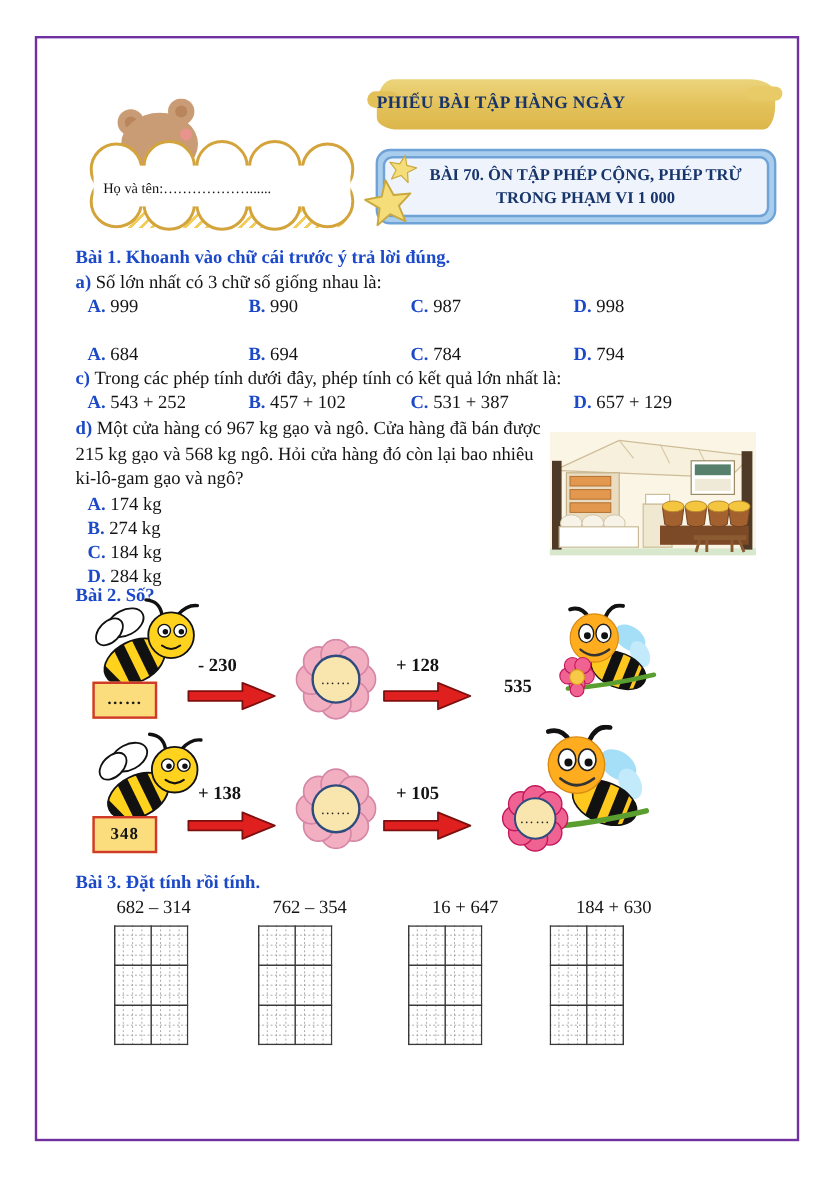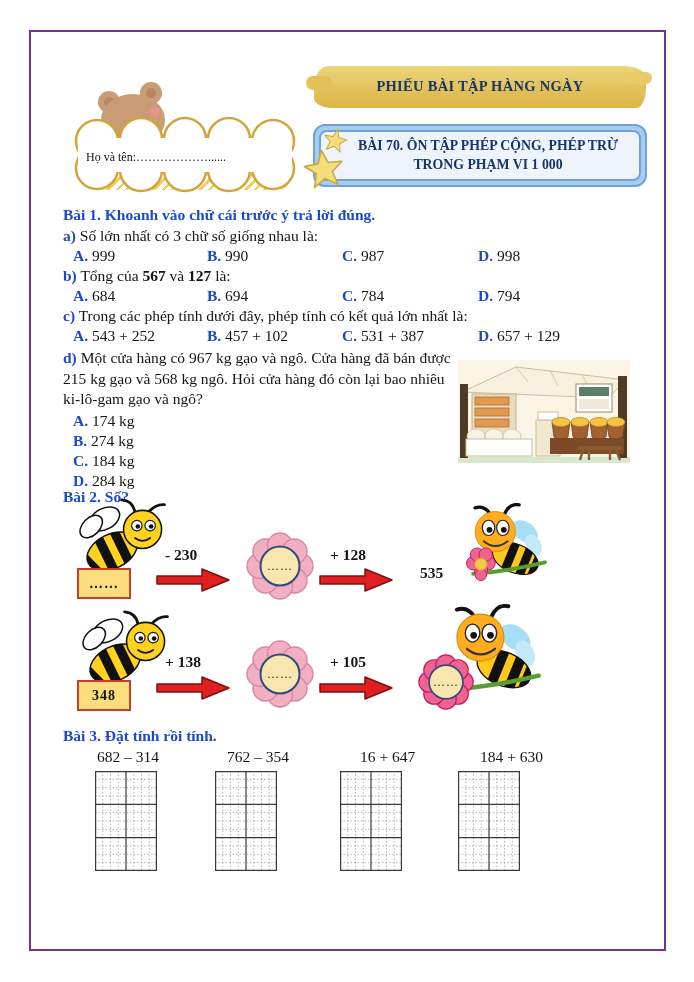--- a/index.html
+++ b/index.html
@@ -17,21 +17,21 @@
   .cloud { position: absolute; left: 70px; top: 116px; width: 230px; height: 78px; z-index: 2; }
   .cloud-text { position: absolute; left: 86px; top: 150px; z-index: 3; font-size: 12px; }
 
   .banner { position: absolute; left: 314px; top: 66px; width: 332px; height: 42px; z-index: 1;
             background: linear-gradient(180deg, #ecd47c 0%, #e3c159 55%, #dcb64a 100%);
             border-radius: 14px 22px 10px 18px / 22px 12px 20px 10px; }
   .banner::before { content:""; position:absolute; left:-8px; top:10px; width:26px; height:14px;
             background:#e3c159; border-radius:8px; }
   .banner::after { content:""; position:absolute; right:-6px; top:6px; width:30px; height:12px;
             background:#e8ca66; border-radius:8px; }
-  .banner-title { position: absolute; left: 314px; top: 78px; width: 332px; text-align: center;
+  .banner-title { position: absolute; left: 314px; top: 78px; width: 332px; text-align: left;
             z-index: 2; font-weight: bold; font-size: 14.5px; color: #17356b; letter-spacing: .3px; }
 
   .lesson-box { position: absolute; left: 313px; top: 124px; width: 334px; height: 63px;
             background: #a9cdec; border: 2px solid #6fa3d8; border-radius: 12px; z-index: 1; }
   .lesson-inner { position: absolute; left: 4px; top: 4px; right: 4px; bottom: 4px;
             background: #eef3fc; border: 2px solid #6fa3d8; border-radius: 8px;
             display: flex; align-items: center; justify-content: center; text-align: center;
             font-weight: bold; font-size: 13.8px; color: #17356b; padding: 2px 8px 2px 24px; line-height: 1.35; }
   .stars { position: absolute; left: 300px; top: 126px; z-index: 2; }
 
@@ -125,24 +125,20 @@
 
   <div class="qline" style="top:227px">
     <span class="qlabel">a)</span>
     <span>Số lớn nhất có 3 chữ số giống nhau là:</span>
   </div>
   <div class="opt" style="left:73px;top:247px"><span class="optletter">A.</span> <span>999</span></div>
   <div class="opt" style="left:207px;top:247px"><span class="optletter">B.</span> <span>990</span></div>
   <div class="opt" style="left:342px;top:247px"><span class="optletter">C.</span> <span>987</span></div>
   <div class="opt" style="left:478px;top:247px"><span class="optletter">D.</span> <span>998</span></div>
 
-  <div class="qline" style="top:267px">
-    <span class="qlabel">b)</span>
-    <span>Tổng của </span><b>567</b><span> và </span><b>127</b><span> là:</span>
-  </div>
   <div class="opt" style="left:73px;top:287px"><span class="optletter">A.</span> <span>684</span></div>
   <div class="opt" style="left:207px;top:287px"><span class="optletter">B.</span> <span>694</span></div>
   <div class="opt" style="left:342px;top:287px"><span class="optletter">C.</span> <span>784</span></div>
   <div class="opt" style="left:478px;top:287px"><span class="optletter">D.</span> <span>794</span></div>
 
   <div class="qline" style="top:307px">
     <span class="qlabel">c)</span>
     <span>Trong các phép tính dưới đây, phép tính có kết quả lớn nhất là:</span>
   </div>
   <div class="opt" style="left:73px;top:327px"><span class="optletter">A.</span> <span>543 + 252</span></div>

